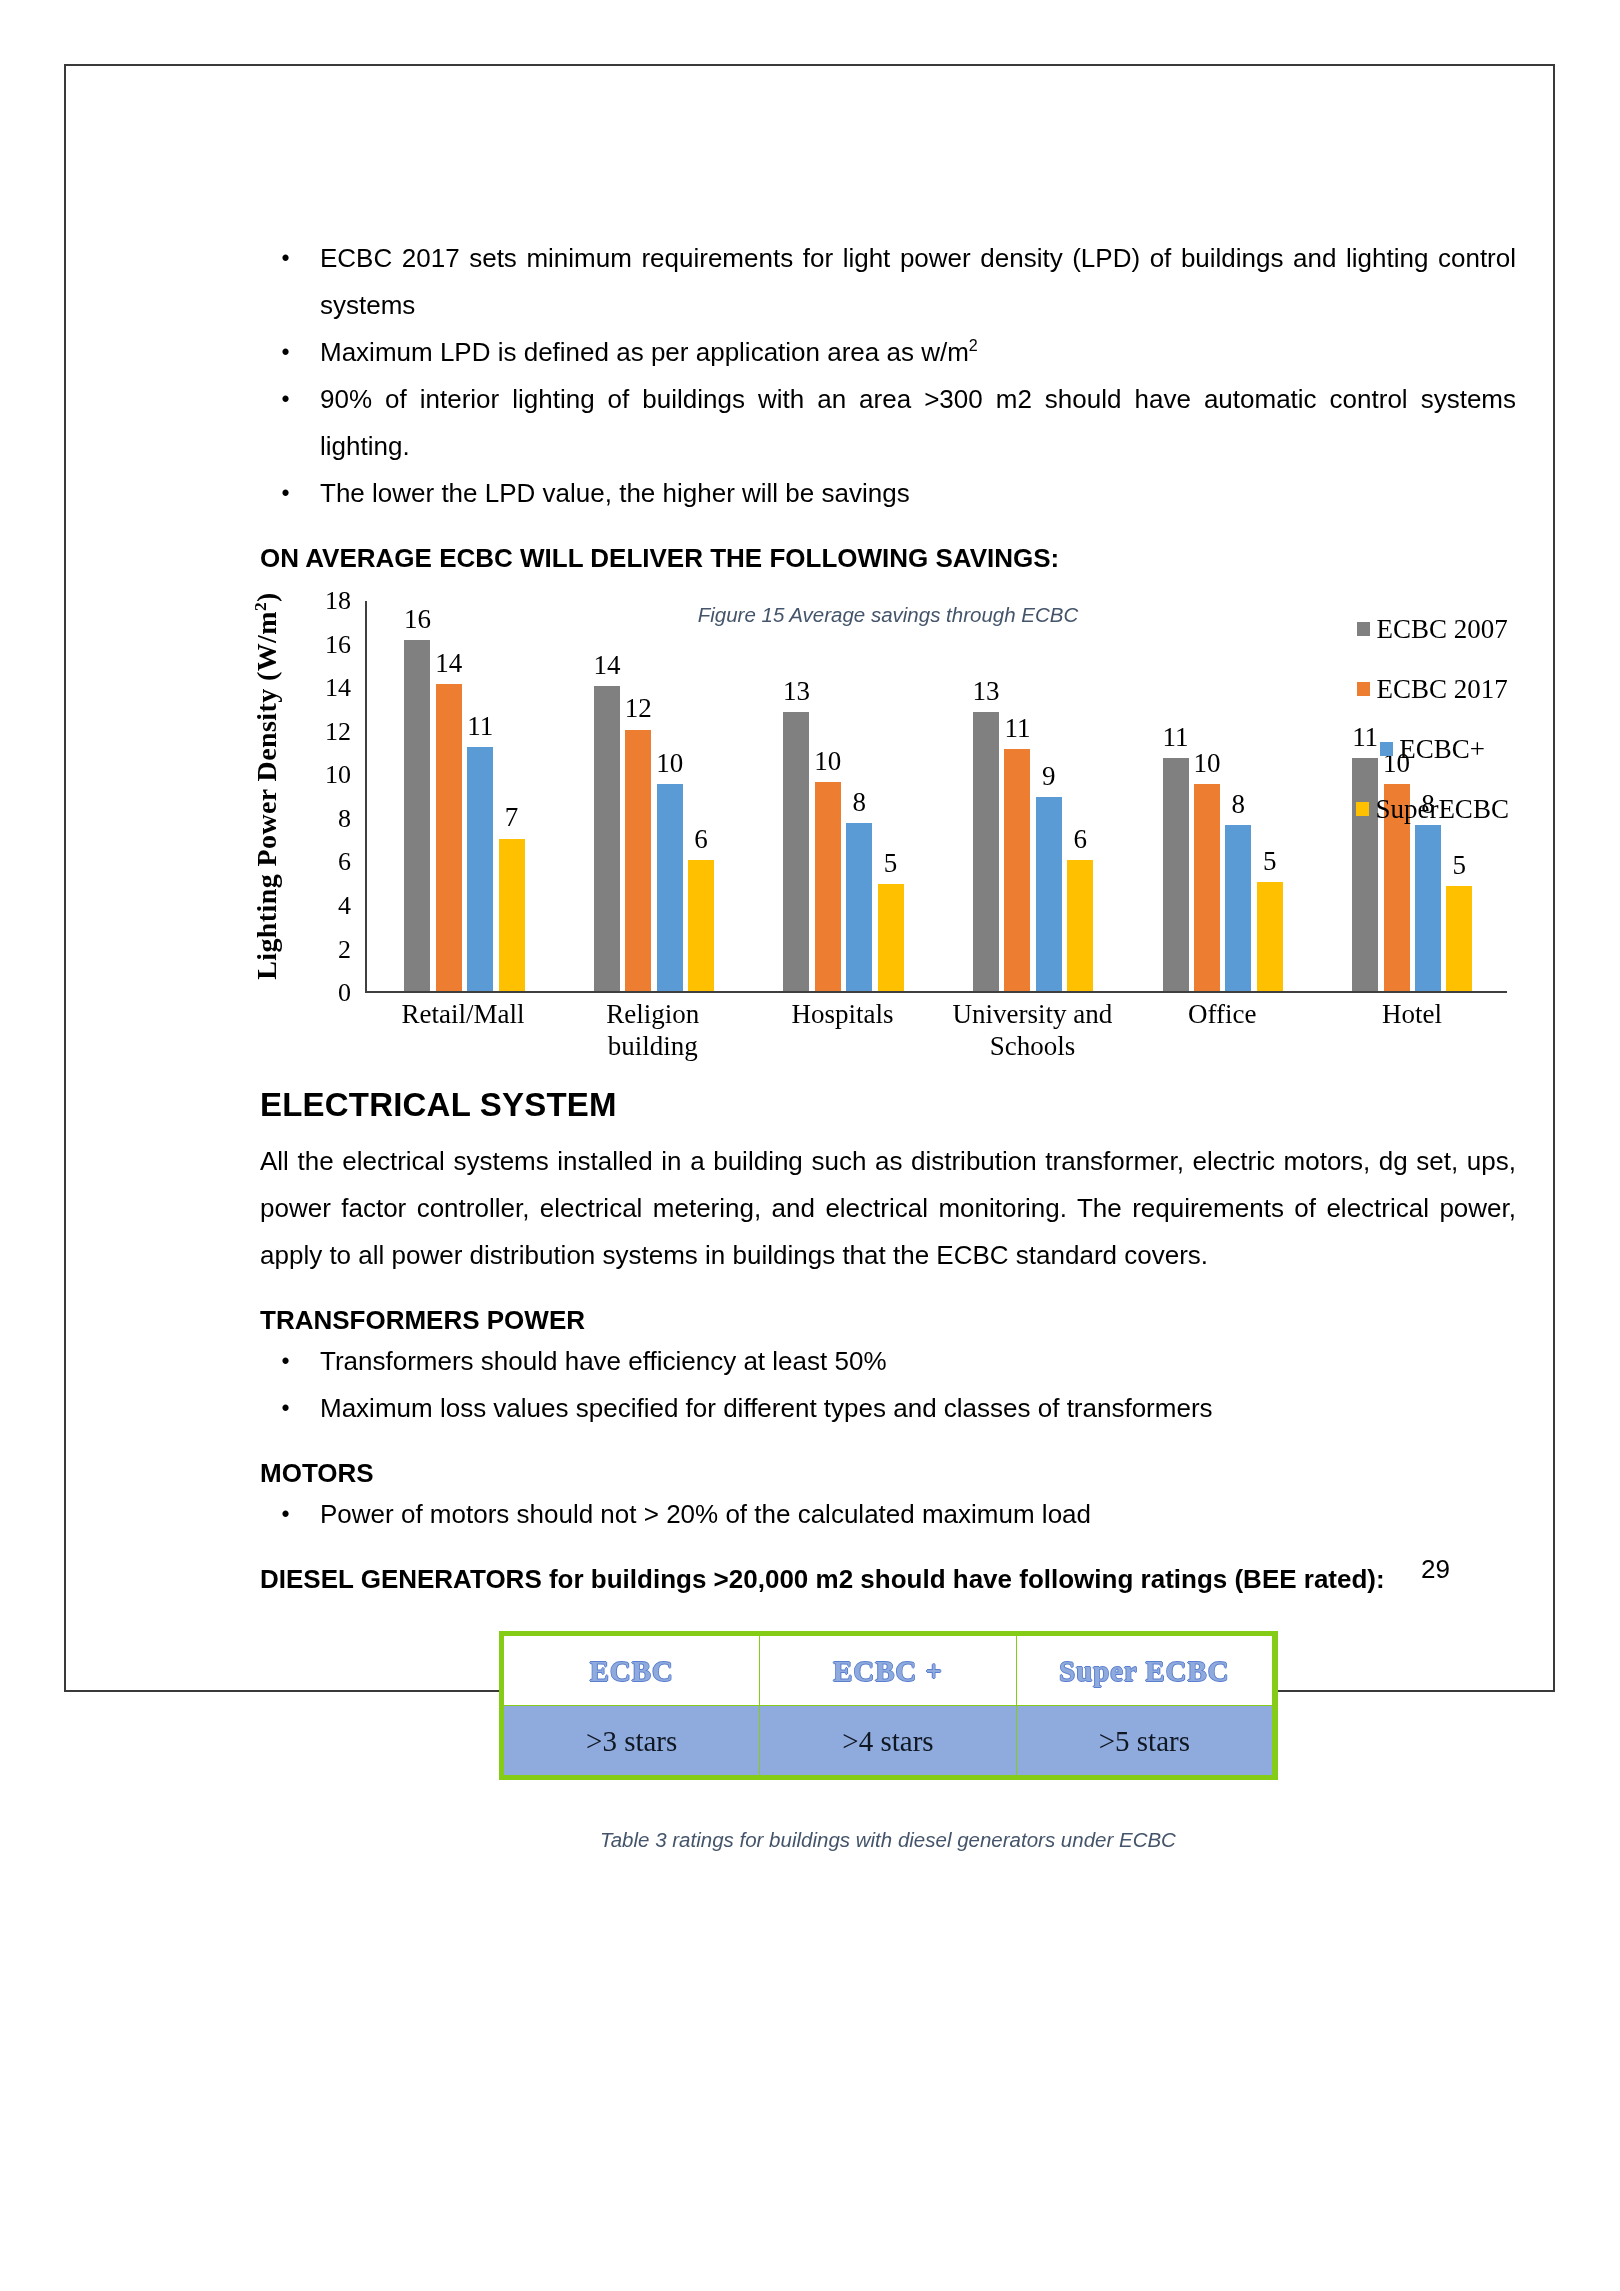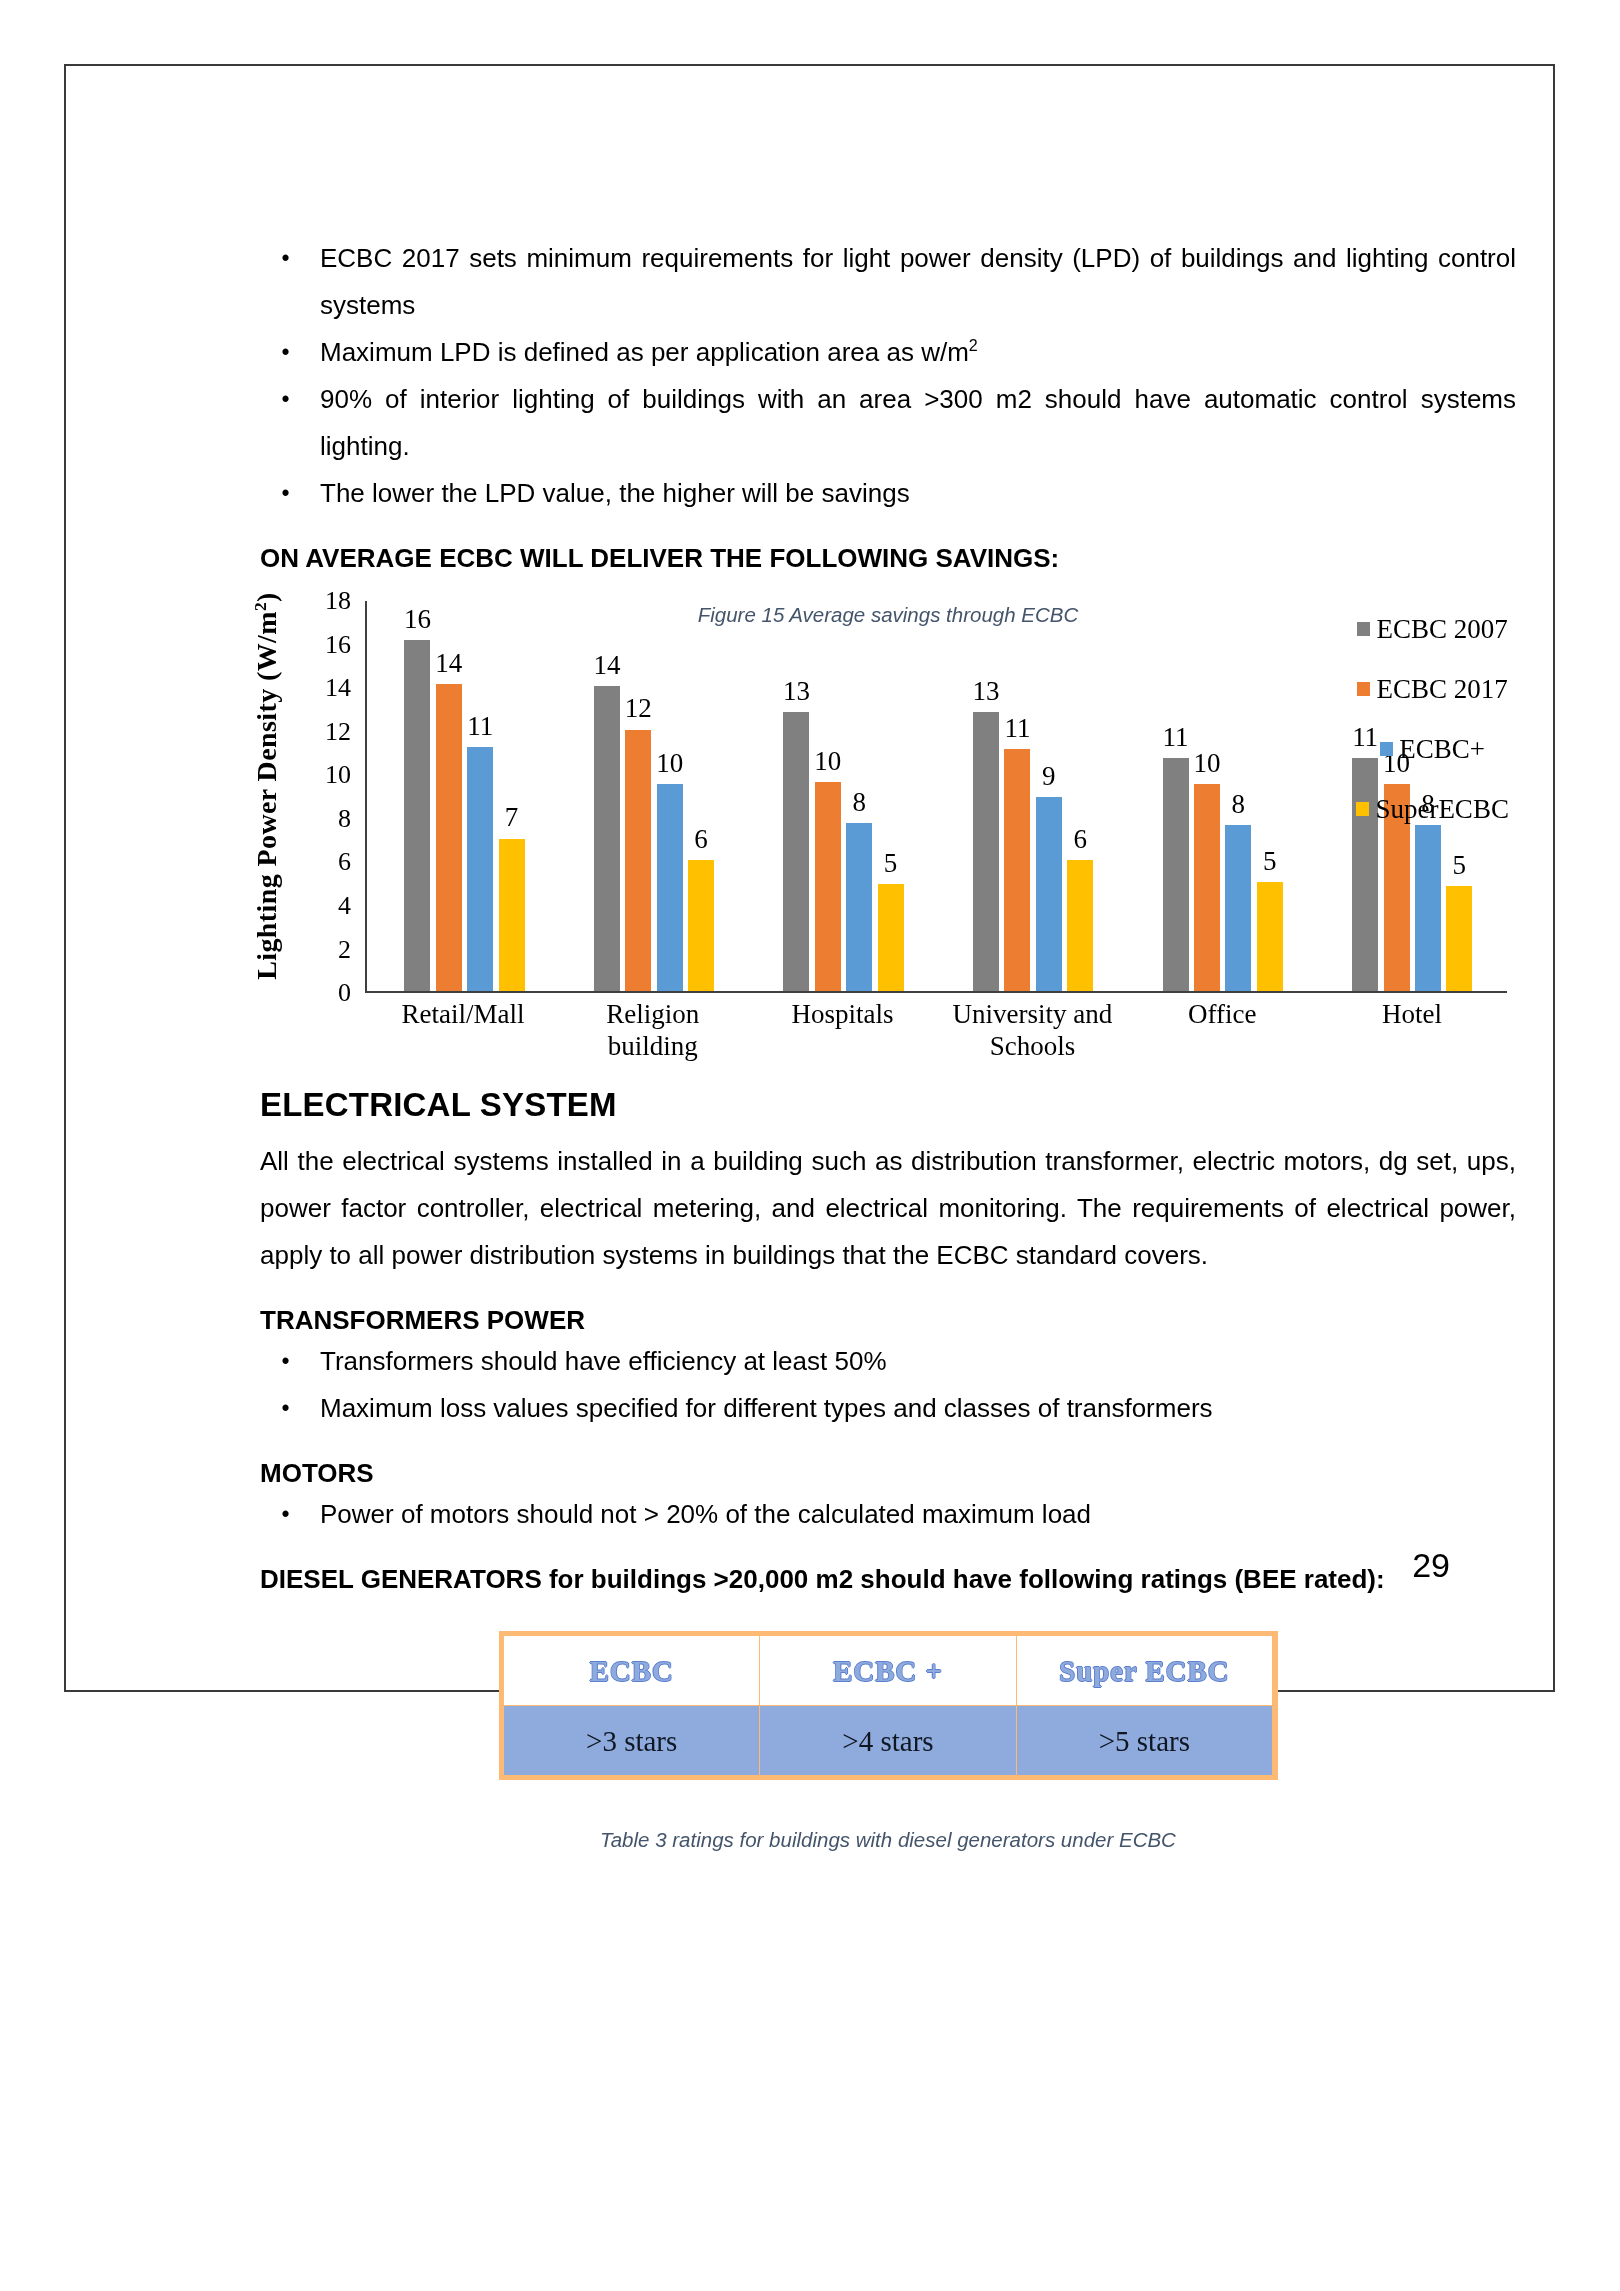--- a/index.html
+++ b/index.html
@@ -222,21 +222,21 @@
     font-size: 27px;
     color: #000;
     line-height: 32px;
   }
   #figure-caption { margin-top: 5.3px; }
 
   
   #ratings-table-wrap {
     margin: 34px auto 0 auto;
     width: 779px;
-    background: #fdba74;
+    background: #84cc16;
     padding: 4.5px;
     box-sizing: border-box;
   }
   table.ratings {
     border-collapse: separate;
     border-spacing: 1.8px;
     width: 100%;
     table-layout: fixed;
   }
   table.ratings th {
@@ -260,21 +260,21 @@
     padding: 18.7px 0 17px 0;
     text-align: center;
   }
   #table-caption { margin-top: 46px; }
 
   
   #page-number {
     position: absolute;
     right: 103px;
     bottom: 105px;
-    font-size: 34px;
+    font-size: 26px;
     color: #000;
   }
 </style>
 </head>
 <body>
 
 <div id="page-frame">
 
   <div id="content">
 

